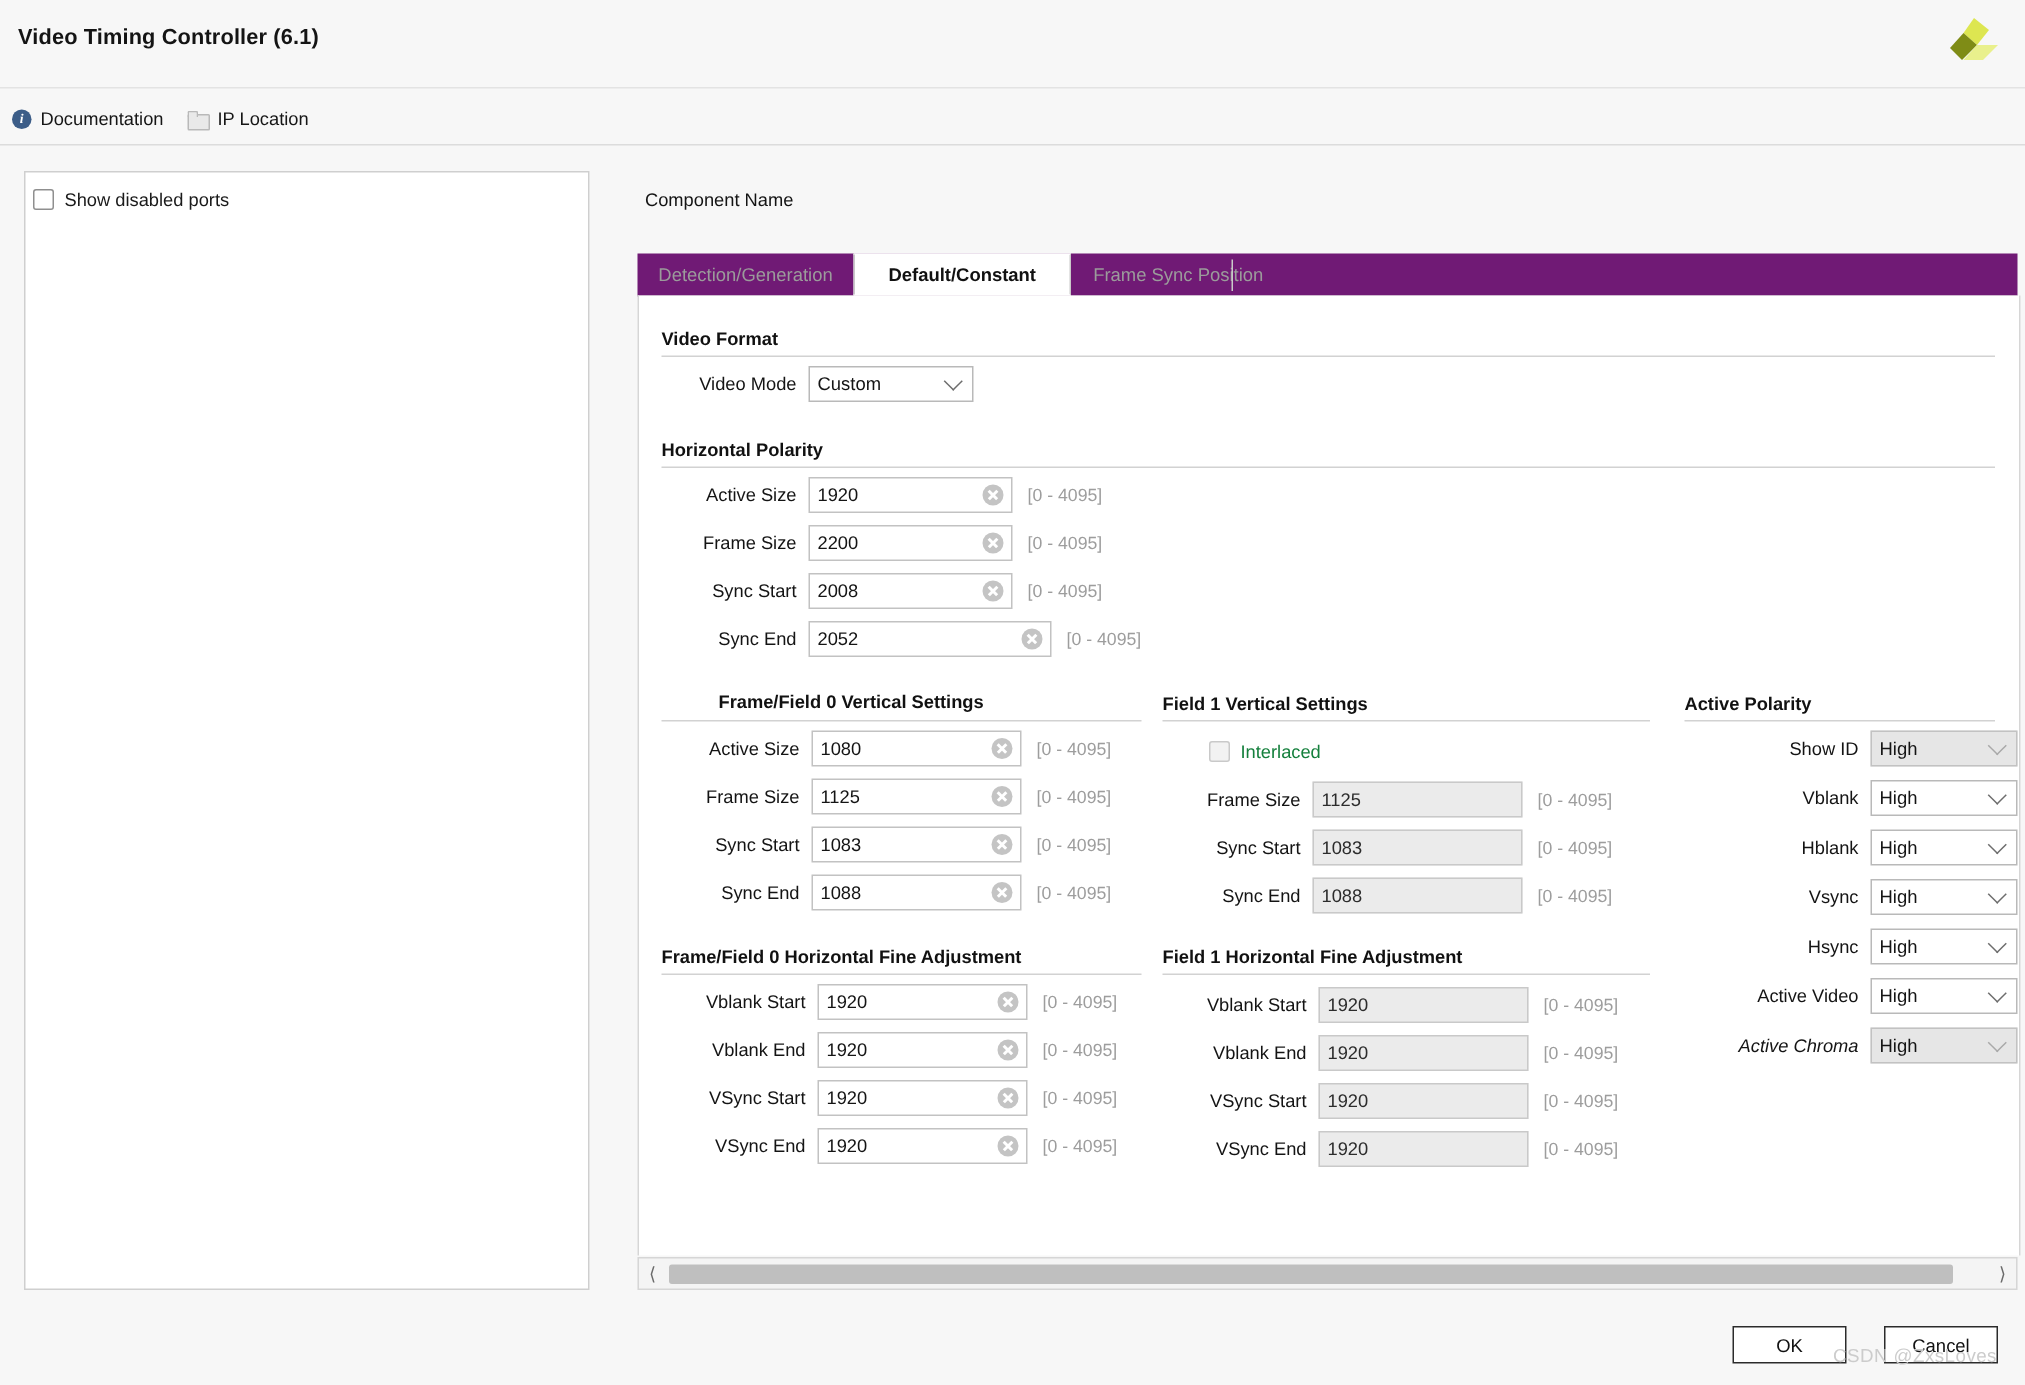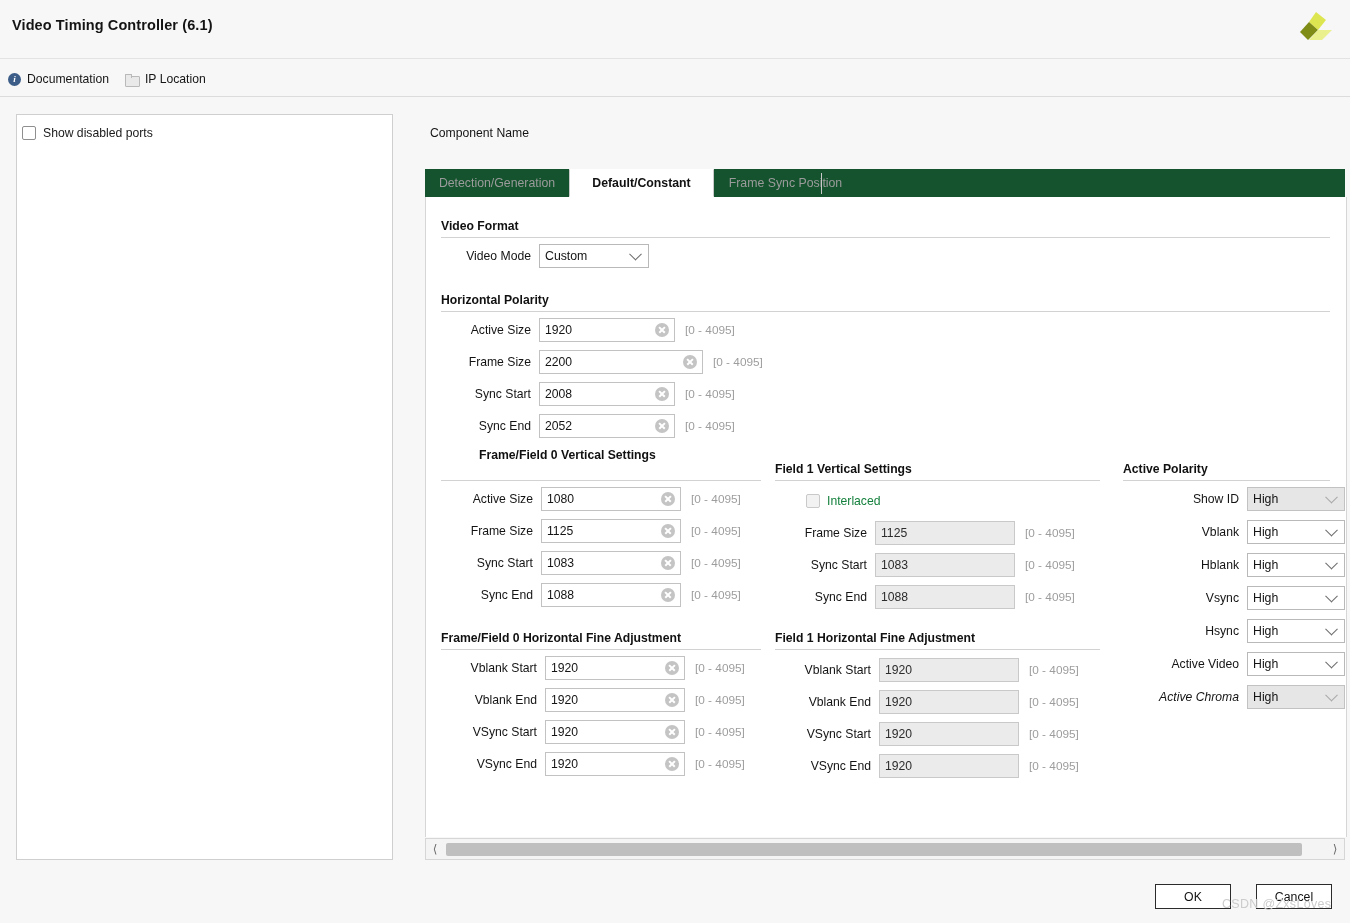--- a/index.html
+++ b/index.html
@@ -65,21 +65,21 @@
   .comp-lbl { font-size: 12.2px; color: #141414; }
   .comp-input {
     width: 786px; height: 22px; box-sizing: border-box;
     border: 1px solid #c6c6c6; background: #efefef; color: #161616;
     font-family: "Liberation Sans", sans-serif; font-size: 12.2px;
     padding: 0 5px; line-height: 20px; outline: none;
   }
 
   
   .tabstrip { position: absolute; left: 425px; top: 169px; width: 920px; height: 28px;
-              background: #14532d; border-bottom: 1px solid #c9c9c9; }
+              background: #701a75; border-bottom: 1px solid #c9c9c9; }
   .tab { position: absolute; top: 0; height: 28px; box-sizing: border-box;
          display: flex; align-items: center; justify-content: center;
          font-size: 12.3px; color: #9b9b9b; padding: 0 14px; white-space: nowrap; }
   .tab.active { background: #fff; color: #111; font-weight: bold;
                 border-left: 1px solid #c9c9c9; border-right: 1px solid #c9c9c9;
                 border-top: 1px solid #fff; border-bottom: 1px solid #fff; }
   .tab-sep { position: absolute; top: 4px; width: 1px; height: 21px; background: #c9c9c9; }
 
   .panel-body { position: absolute; left: 425px; top: 197px; width: 920px; height: 640px;
                 background: #fff; border-left: 1px solid #d6d6d6; border-right: 1px solid #d6d6d6; }
@@ -189,44 +189,44 @@
     <div class="frow" style="left:15px; top:121px;">
       <span class="flabel" style="width:90px; margin-right:8px;">Active Size</span>
       <div class="tbox" style="width:136px;">
         <span class="val">1920</span>
         <span class="clr-ico"></span>
       </div>
       <span class="range" style="margin-left:10px;">[0 - 4095]</span>
     </div>
     <div class="frow" style="left:15px; top:153px;">
       <span class="flabel" style="width:90px; margin-right:8px;">Frame Size</span>
-      <div class="tbox" style="width:164px;">
+      <div class="tbox" style="width:136px;">
         <span class="val">2200</span>
         <span class="clr-ico"></span>
       </div>
       <span class="range" style="margin-left:10px;">[0 - 4095]</span>
     </div>
     <div class="frow" style="left:15px; top:185px;">
       <span class="flabel" style="width:90px; margin-right:8px;">Sync Start</span>
       <div class="tbox" style="width:136px;">
         <span class="val">2008</span>
         <span class="clr-ico"></span>
       </div>
       <span class="range" style="margin-left:10px;">[0 - 4095]</span>
     </div>
     <div class="frow" style="left:15px; top:217px;">
       <span class="flabel" style="width:90px; margin-right:8px;">Sync End</span>
-      <div class="tbox" style="width:136px;">
+      <div class="tbox" style="width:162px;">
         <span class="val">2052</span>
         <span class="clr-ico"></span>
       </div>
       <span class="range" style="margin-left:10px;">[0 - 4095]</span>
     </div>
 
-    <div class="section-title" style="left:15px; top:251px;padding-left:38px;">Frame/Field 0 Vertical Settings</div>
+    <div class="section-title" style="left:15px; top:264px;padding-left:38px;">Frame/Field 0 Vertical Settings</div>
     <div class="section-rule" style="left:15px; top:283px; width:320px;"></div>
 
     <div class="frow" style="left:15px; top:290px;">
       <span class="flabel" style="width:92px; margin-right:8px;">Active Size</span>
       <div class="tbox" style="width:140px;">
         <span class="val">1080</span>
         <span class="clr-ico"></span>
       </div>
       <span class="range" style="margin-left:10px;">[0 - 4095]</span>
     </div>

